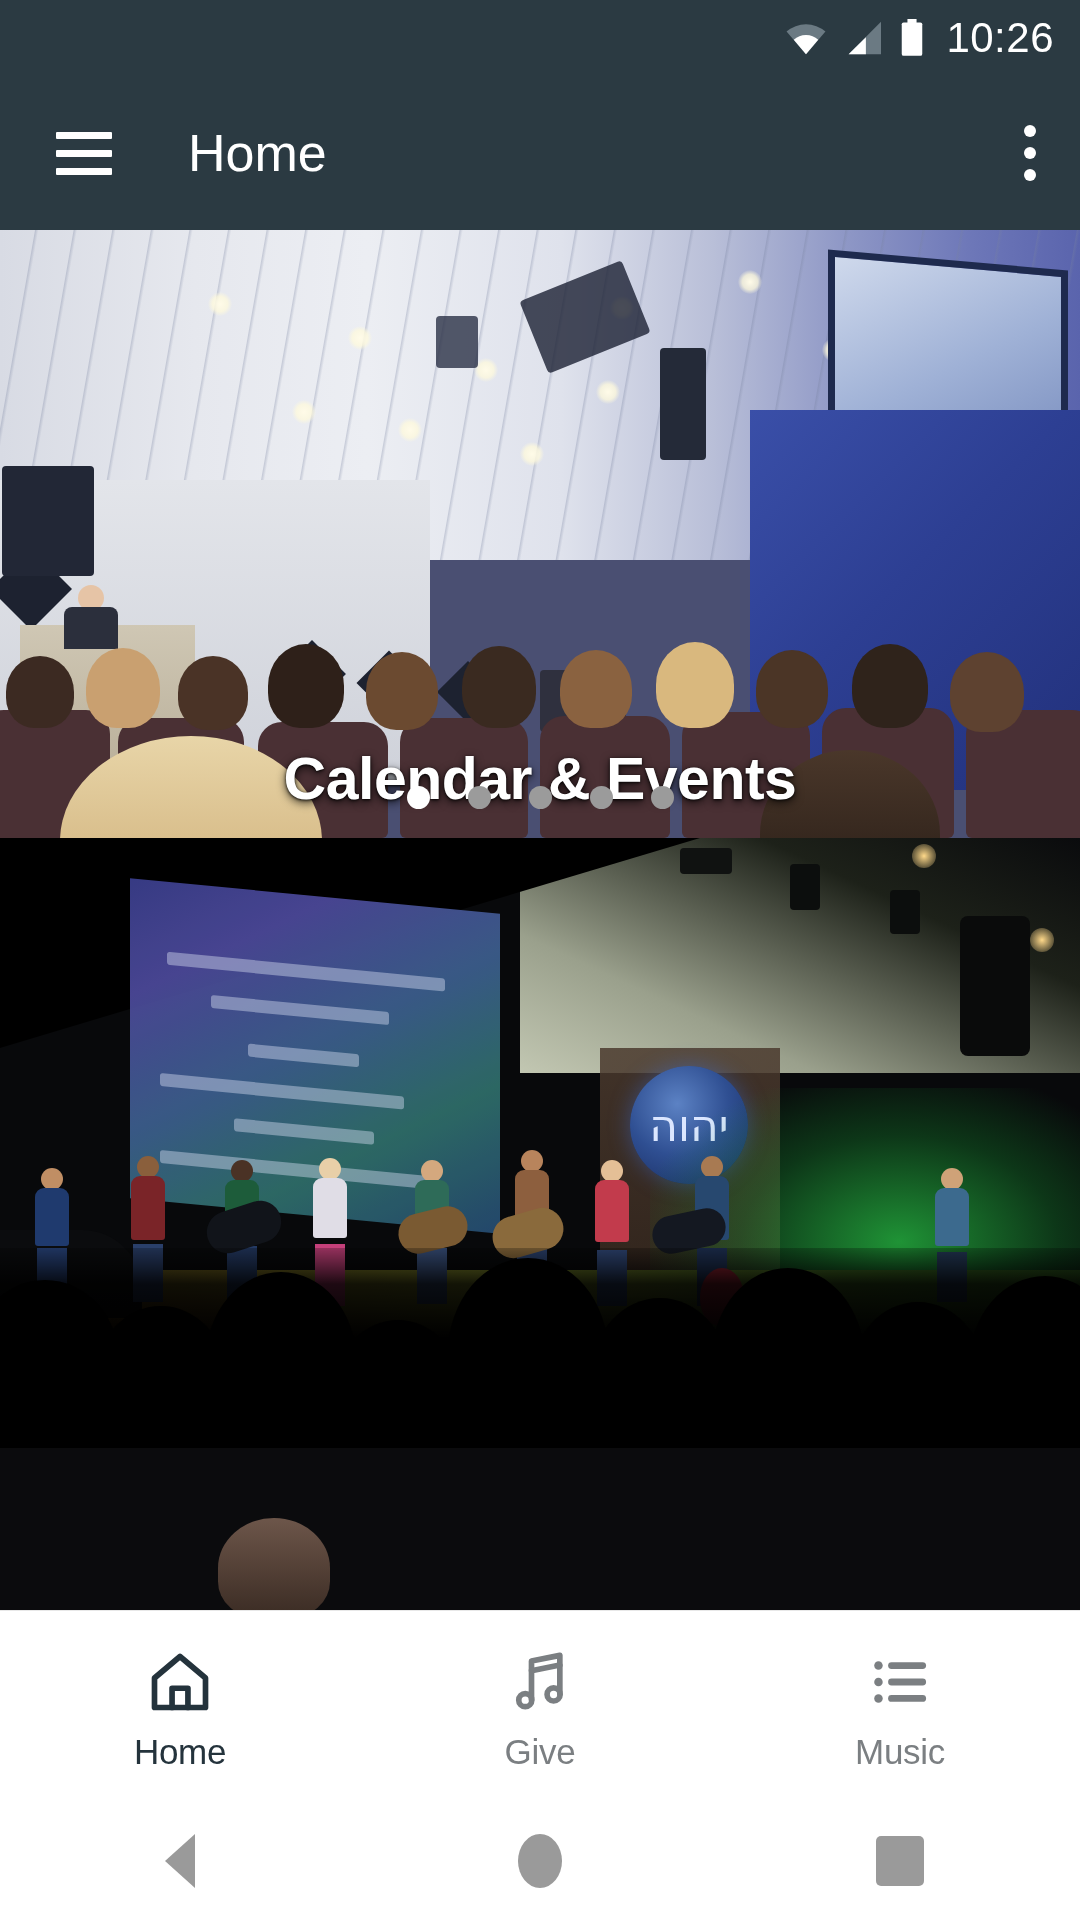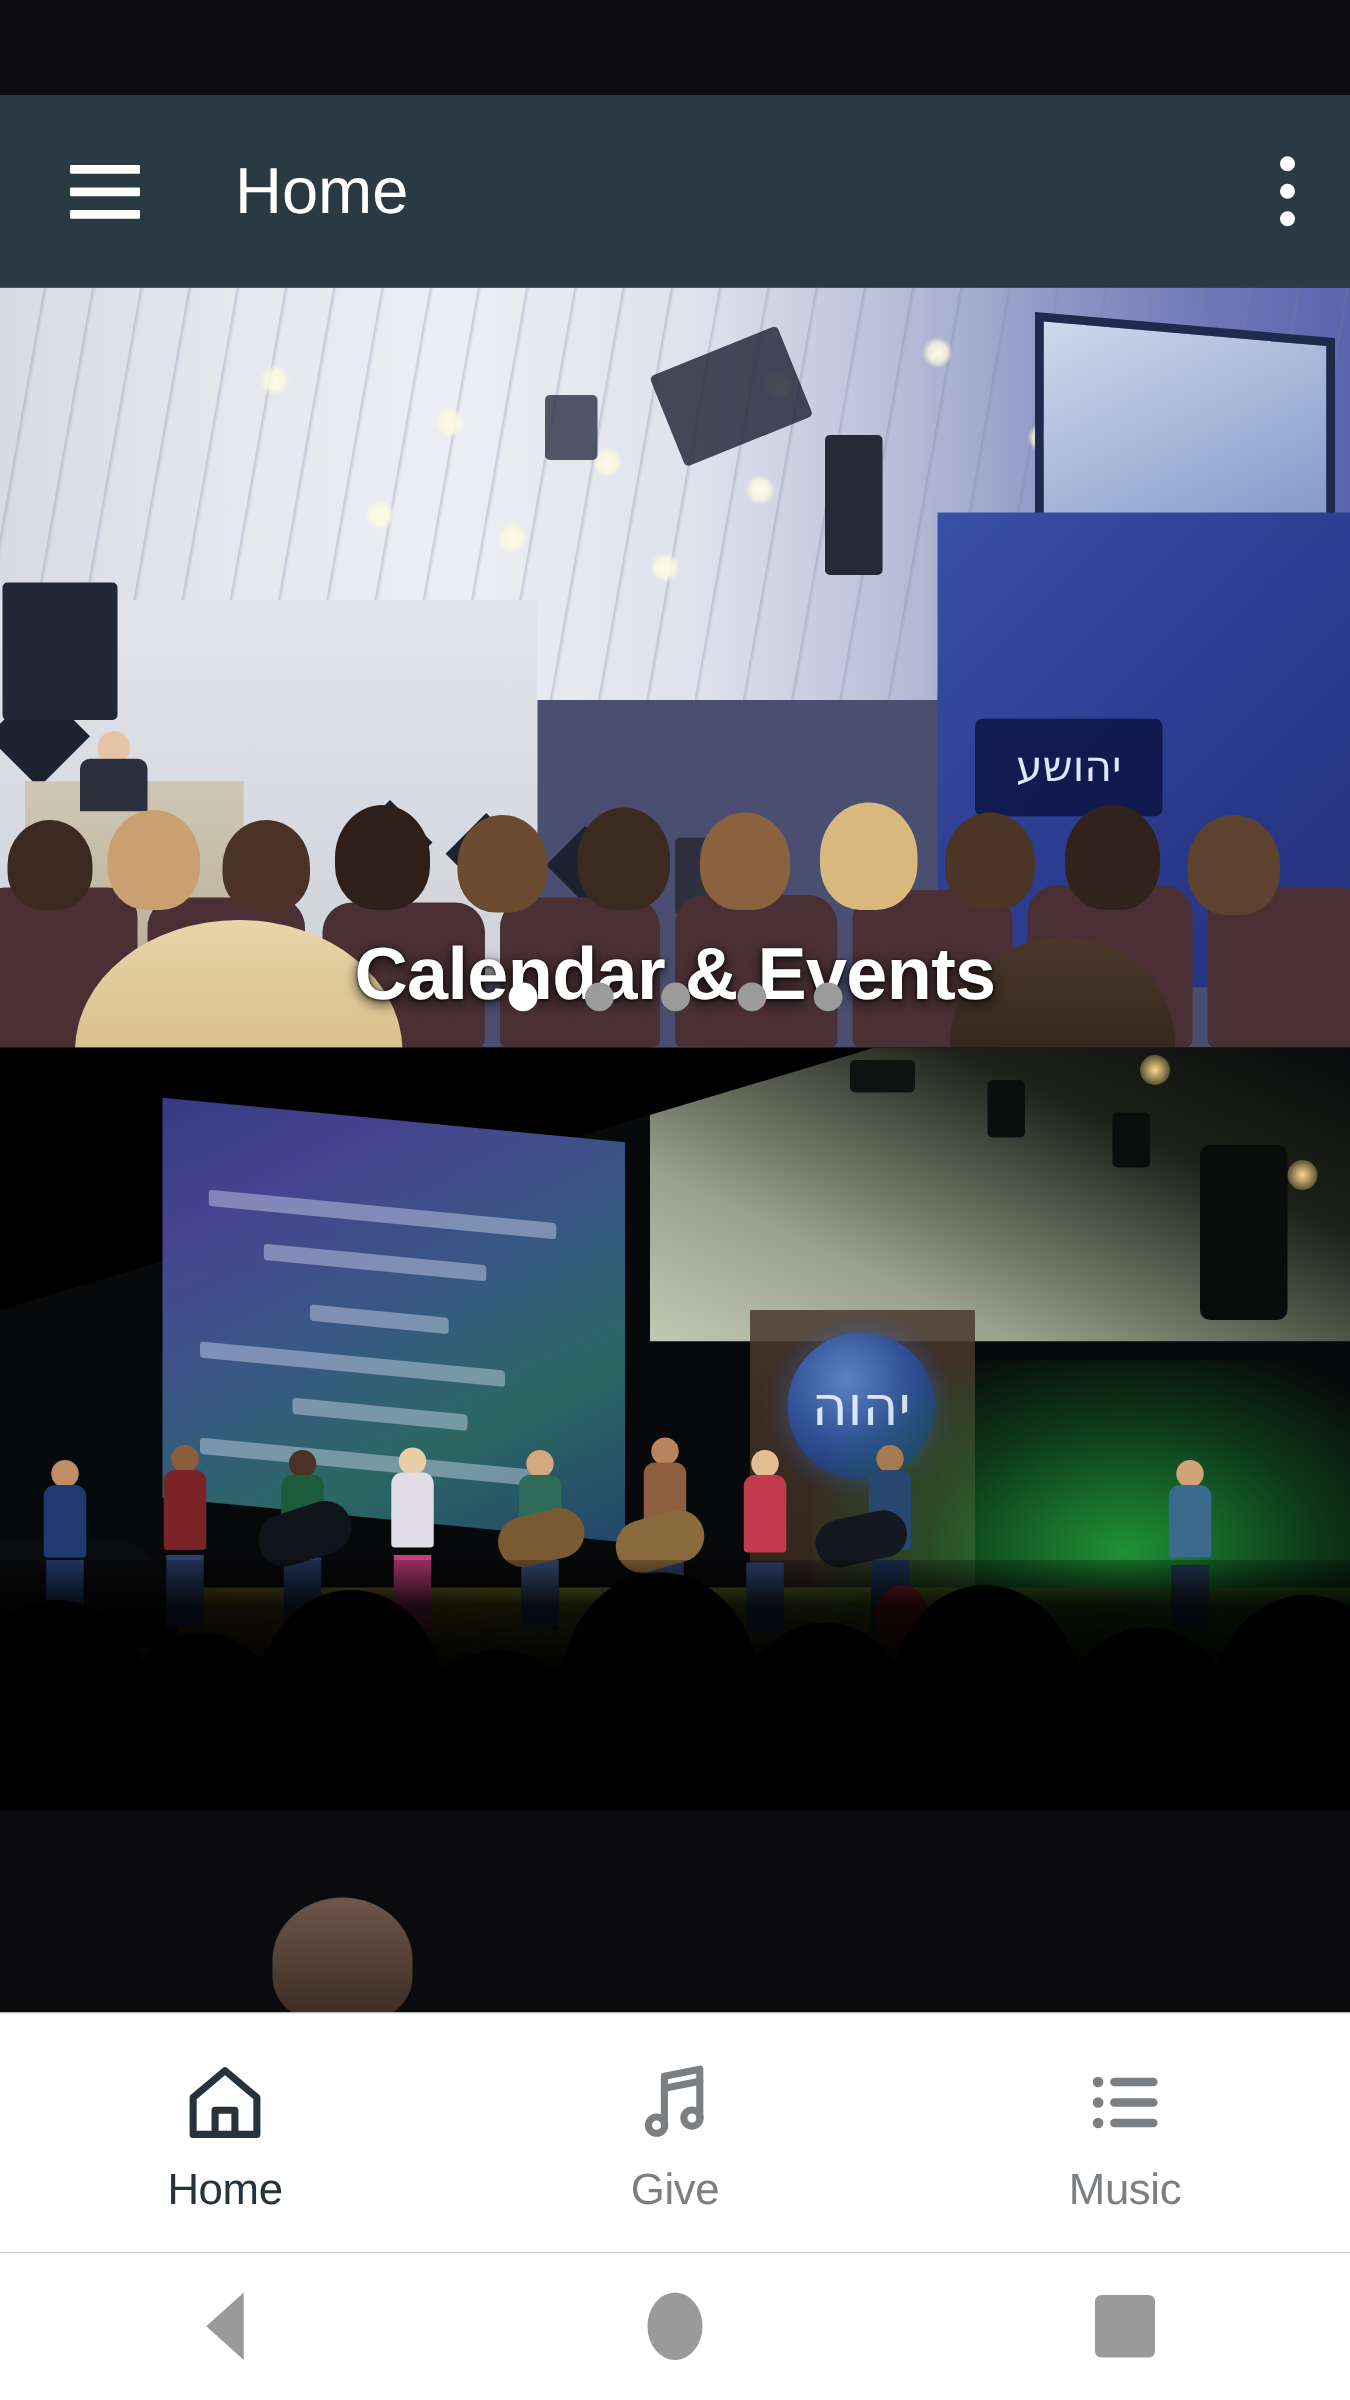--- a/index.html
+++ b/index.html
@@ -191,20 +191,41 @@
   .androidnav > div { cursor:pointer; display:flex; align-items:center; justify-content:center; width:200px; height:118px; }
   .nav-back { width:0; height:0; border-top:27px solid transparent; border-bottom:27px solid transparent; border-right:30px solid #9a9a9a; }
   .nav-home { width:44px; height:54px; border-radius:50%; background:#9a9a9a; }
   .nav-recent { width:48px; height:50px; border-radius:5px; background:#9a9a9a; }
 </style>
 </head>
 <body>
 
 <div id="screen">
 
+  <div class="statusbar">
+    <span class="sb-icon">
+      <svg width="44" height="36" viewBox="0 0 24 20">
+        <path d="M12 19 L1.2 6.4 A16.5 16.5 0 0 1 22.8 6.4 Z" fill="#6b7a83"></path>
+        <path d="M12 19 L5.2 11 A10 10 0 0 1 18.8 11 Z" fill="#ffffff"></path>
+      </svg>
+    </span>
+    <span class="sb-icon">
+      <svg width="42" height="36" viewBox="0 0 22 20">
+        <path d="M21 1 L21 19 L3 19 Z" fill="#6b7a83"></path>
+        <path d="M12.6 9.6 L12.6 19 L3 19 Z" fill="#ffffff"></path>
+      </svg>
+    </span>
+    <span class="sb-icon">
+      <svg width="28" height="38" viewBox="0 0 14 20">
+        <rect x="4.6" y="0" width="4.8" height="2.1" fill="#ffffff"></rect>
+        <rect x="1.6" y="1.8" width="10.8" height="17.6" rx="1" fill="#ffffff"></rect>
+      </svg>
+    </span>
+    <span class="sb-time">10:26</span>
+  </div>
 
   <div class="appbar">
     <div class="hamburger">
       <span></span>
         <span></span>
         <span></span>
     </div>
     <div class="appbar-title">Home</div>
     <div class="overflow">
       <i></i>
@@ -231,21 +252,20 @@
         <div class="dlight" style="left:676px; top:206px;"></div>
         <div class="dlight" style="left:822px; top:108px;"></div>
         <div class="dlight" style="left:886px; top:172px;"></div>
 
         <div class="spk" style="left:530px; top:48px; width:110px; height:78px; transform:rotate(-22deg); background:#1b2133; opacity:.8;"></div>
         <div class="spk" style="left:436px; top:86px; width:42px; height:52px; background:#2a3146; opacity:.8;"></div>
 
         <div class="proj-screen"></div>
         <div class="sanc-wallL"></div>
         <div class="sanc-wallR"></div>
-        <div class="hebrew-banner">יהושע</div>
 
         <div class="spk" style="left:660px; top:118px; width:46px; height:112px; background:#242a38;"></div>
 
         <div class="diamond" style="left:2px;  top:330px;"></div>
         <div class="diamond" style="left:288px;top:420px; width:48px; height:48px;"></div>
         <div class="diamond" style="left:366px;top:430px; width:46px; height:46px;"></div>
         <div class="diamond" style="left:446px;top:440px; width:44px; height:44px;"></div>
         <div class="spk" style="left:2px; top:236px; width:92px; height:110px; background:#222736;"></div>
         <div class="spk" style="left:540px; top:440px; width:86px; height:62px; background:#2c2c38; opacity:.9;"></div>
 

